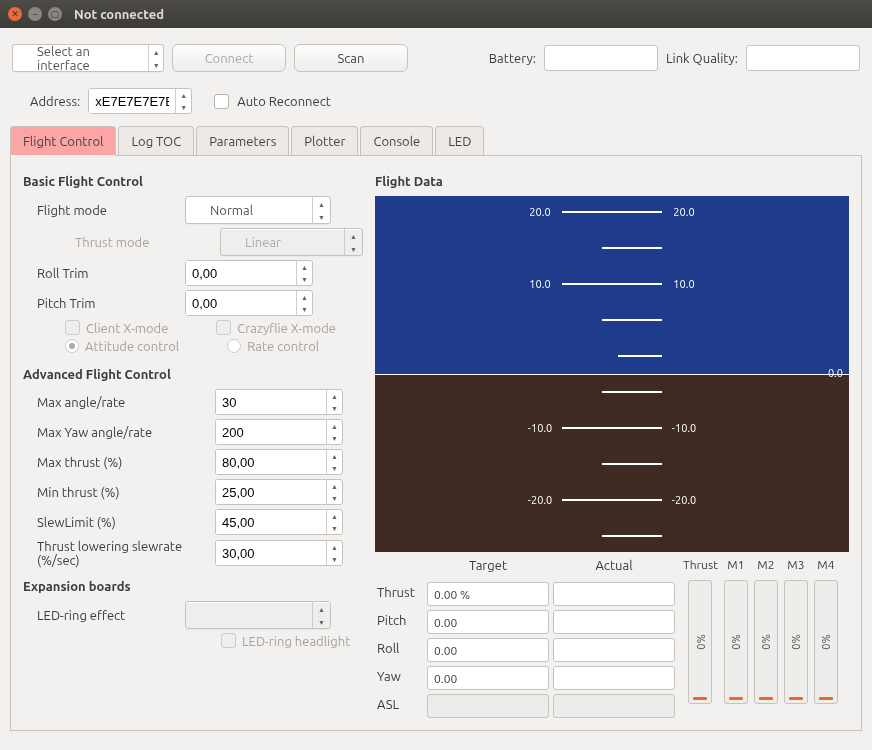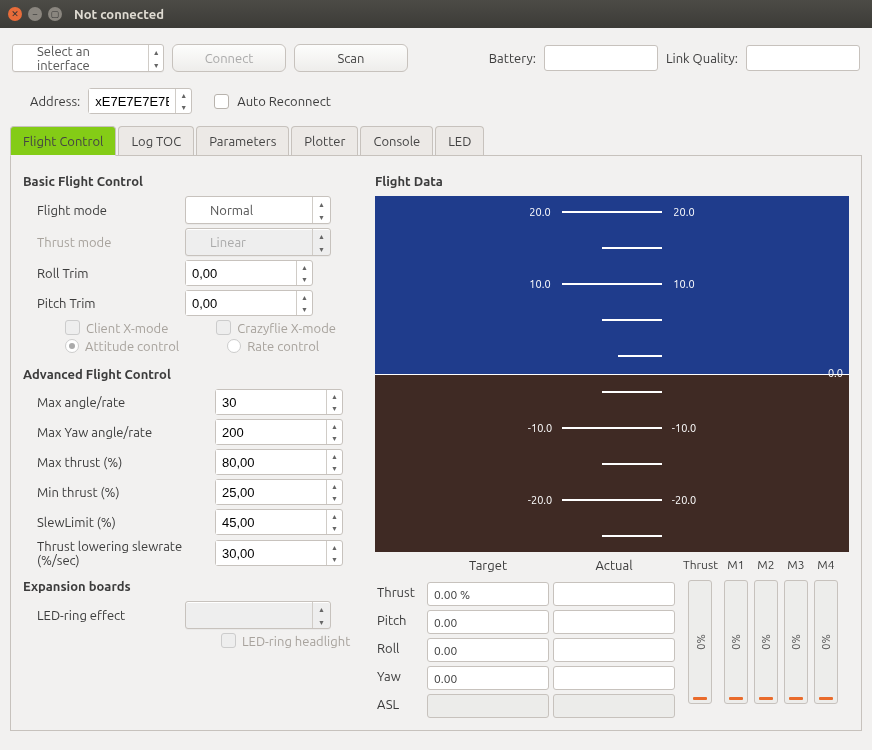--- a/index.html
+++ b/index.html
@@ -115,36 +115,36 @@
 .tab {
   padding: 7px 12px;
   border: 1px solid #c7c2bd;
   border-bottom: none;
   background: #ece9e6;
   border-radius: 4px 4px 0 0;
   margin-right: 2px;
   position: relative;
   color: #444;
 }
-.tab.active { background: #84cc16; border-bottom: 1px solid #f2f1f0; margin-bottom: -1px; }
+.tab.active { background: #fca5a5; border-bottom: 1px solid #f2f1f0; margin-bottom: -1px; }
 
 .tab-content {
   border: 1px solid #c7c2bd;
   border-top: none;
   padding: 12px;
   display: flex;
   gap: 12px;
 }
 .left-col { width: 340px; }
 .right-col { flex: 1; }
 
 .section-head { font-weight: bold; margin: 6px 0 8px 0; }
 .form-row { display: flex; align-items: center; margin: 4px 0 4px 14px; gap: 8px; }
 .form-label { width: 140px; color: #3c3c3c; }
-.form-label.dim { color: #a8a39d; }
+.form-label.dim { color: #a8a39d; margin-left: 38px; }
 .wide-spin .spinner input { width: 110px; }
 
 .check-row { display: flex; align-items: center; margin: 4px 0 4px 14px; gap: 20px; }
 .check-item { display: flex; align-items: center; gap: 6px; padding-left: 28px; }
 .check-item .lbl.dim { color: #a8a39d; }
 .horizon {
   height: 356px;
   position: relative;
   overflow: hidden;
 }

